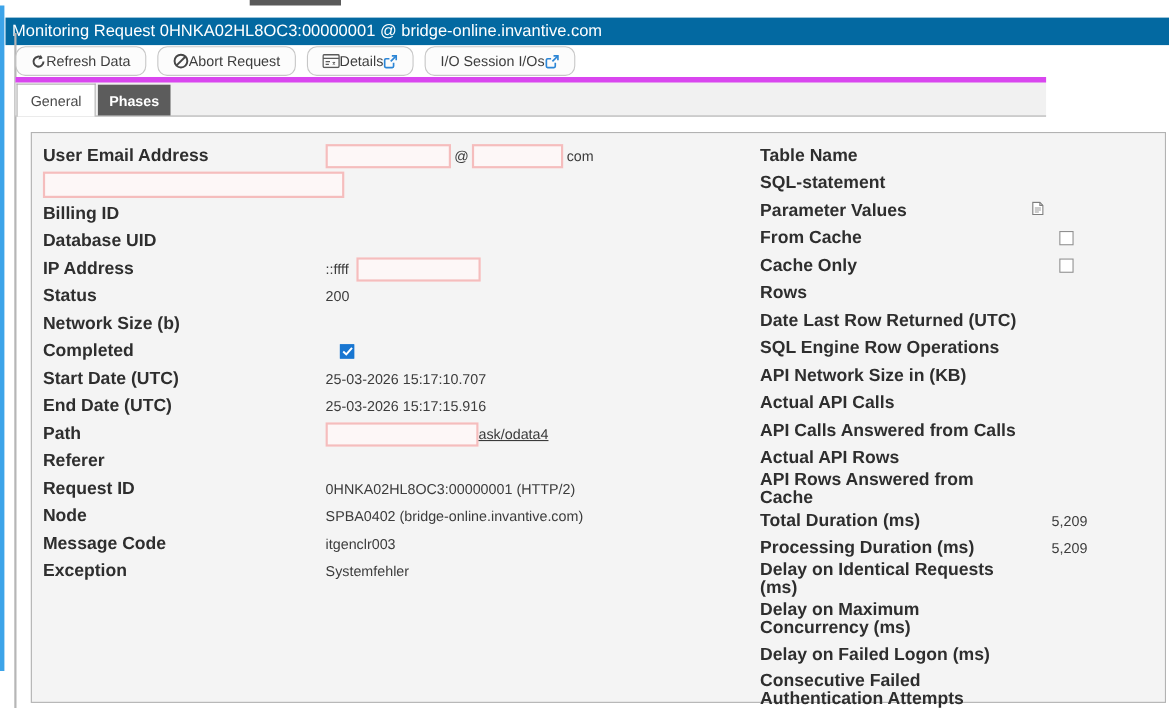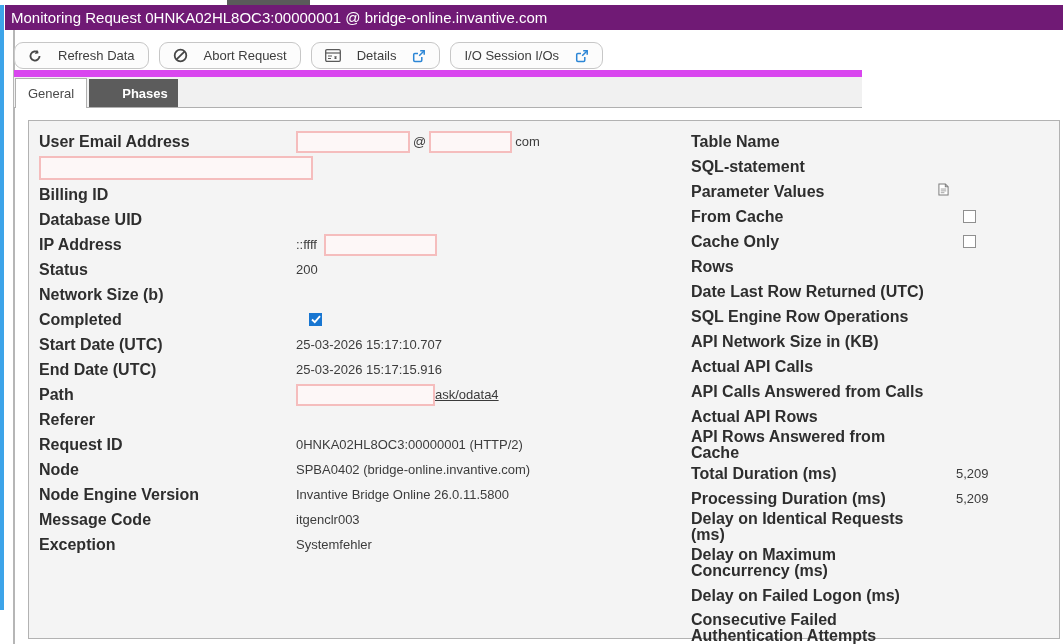--- a/index.html
+++ b/index.html
@@ -5,48 +5,47 @@
   html,body{margin:0;padding:0;}
   body{
     width:1063px;height:644px;position:relative;background:#ffffff;
     font-family:"Liberation Sans", sans-serif;color:#3c3c3c;overflow:hidden;
   }
   .abs{position:absolute;}
   .top-artifact{left:227px;top:0;width:83px;height:5px;background:#5a5a5a;}
   .blue-strip{left:0;top:5px;width:4px;height:605px;background:#3da4e9;}
   .left-border{left:13px;top:30px;width:2px;height:614px;background:#b6b6b6;}
   .titlebar{
-    left:5px;top:5px;width:1058px;height:25px;background:#701a75;color:#ffffff;
+    left:5px;top:16px;width:1058px;height:25px;background:#0369a1;color:#ffffff;
     display:flex;align-items:center;padding-left:6px;box-sizing:border-box;
     font-size:15px;
   }
   .toolbar{left:14px;top:42px;height:27px;display:flex;gap:10px;align-items:center;}
   .btn{
-    display:inline-flex;align-items:center;gap:16px;height:27px;padding:0 13px;
+    display:inline-flex;align-items:center;gap:0;height:27px;padding:0 13px;
     border:1px solid #c7c7c7;border-radius:9px;background:#fcfcfc;
     font-family:"Liberation Sans", sans-serif;font-size:13px;color:#3d3d3d;cursor:pointer;
   }
   .btn svg{display:block;}
   .tabstrip{
-    left:14px;top:70px;width:848px;height:30px;background:#f1f1f1;
-    border-top:7px solid #d946ef;border-bottom:1px solid #b0b0b0;
+    left:14px;top:70px;width:937px;height:30px;background:#f1f1f1;
+    border-top:5px solid #d946ef;border-bottom:1px solid #b0b0b0;
     display:flex;align-items:flex-end;box-sizing:content-box;
   }
   .tab{
     font-size:13px;display:flex;align-items:center;justify-content:center;cursor:pointer;
   }
   .tab-general{
     width:72px;height:30px;margin-top:1px;background:#ffffff;color:#4a4a4a;
     border:1px solid #b0b0b0;border-bottom:none;box-sizing:border-box;
     position:relative;z-index:2;margin-bottom:-1px;margin-left:1px;
   }
   .tab-phases{
     width:66px;height:28px;background:#5c5c5c;color:#ffffff;font-weight:700;
     margin-left:2px;
-    padding-left:23px;
   }
   .panel{
     left:28px;top:120px;width:1030px;height:517px;background:#f4f4f4;
     border:1px solid #b2b2b2;box-sizing:content-box;
   }
   .col{position:absolute;top:8px;}
   .left-col{left:10px;width:645px;}
   .right-col{left:662px;width:362px;}
   .row{display:flex;min-height:25px;align-items:center;}
   .lbl{
@@ -227,24 +226,20 @@
     <div class="row">
       <div class="lbl">Request ID</div>
       <div class="val">0HNKA02HL8OC3:00000001 (HTTP/2)</div>
     </div>
 
     <div class="row">
       <div class="lbl">Node</div>
       <div class="val">SPBA0402 (bridge-online.invantive.com)</div>
     </div>
 
-    <div class="row">
-      <div class="lbl">Node Engine Version</div>
-      <div class="val">Invantive Bridge Online 26.0.11.5800</div>
-    </div>
 
     <div class="row">
       <div class="lbl">Message Code</div>
       <div class="val">itgenclr003</div>
     </div>
 
     <div class="row">
       <div class="lbl">Exception</div>
       <div class="val">Systemfehler</div>
     </div>

